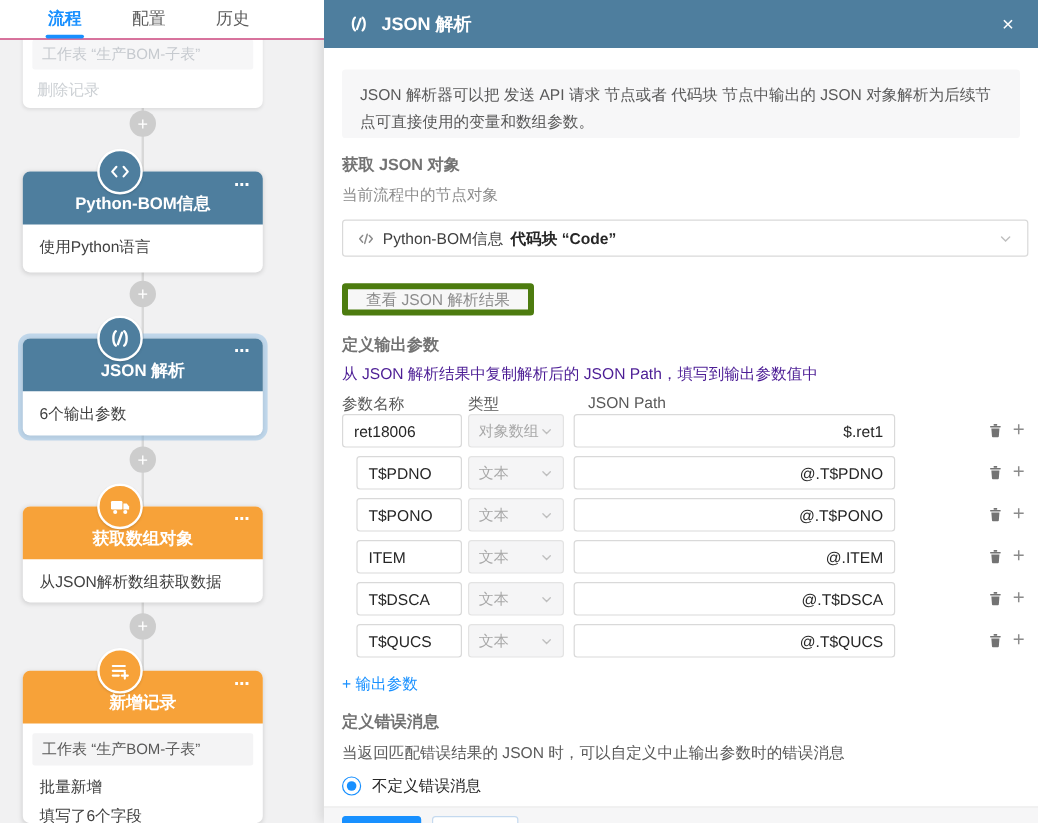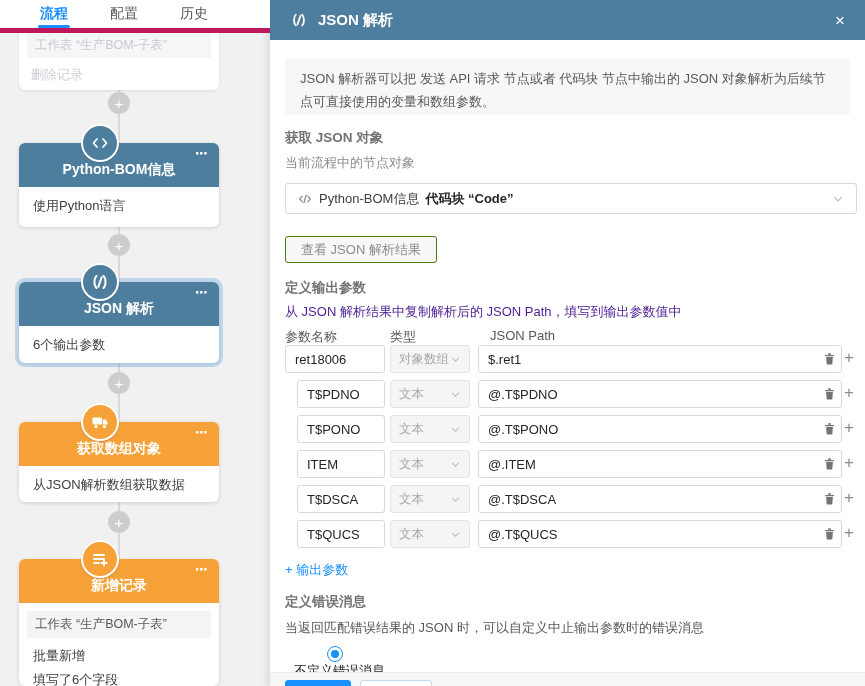--- a/index.html
+++ b/index.html
@@ -3,21 +3,21 @@
 <meta charset="utf-8">
 <style>
   * { margin:0; padding:0; box-sizing:border-box; }
   html,body { background:#e9e9e9; }
   body { font-family:"Liberation Sans","DejaVu Sans",sans-serif; }
   .screen { position:relative; width:865px; height:686px; background:#fff; overflow:hidden; }
 
   
   .sidebar { position:absolute; left:0; top:0; width:270px; height:686px; background:#f1f1f2; overflow:hidden; }
   .flow-line { position:absolute; left:118px; top:33px; width:2px; height:653px; background:#d8d8d8; }
-  .tabbar { position:absolute; left:0; top:0; width:270px; height:33px; background:#fff; border-bottom:5px solid #be185d; display:flex; align-items:stretch; padding-left:40px; gap:42px; z-index:6; }
+  .tabbar { position:absolute; left:0; top:0; width:270px; height:33px; background:#fff; border-bottom:1px solid #be185d; display:flex; align-items:stretch; padding-left:40px; gap:42px; z-index:6; }
   .tab { display:flex; align-items:center; font-size:14px; color:#595959; position:relative; cursor:pointer; }
   .tab.active { color:#1890ff; font-weight:bold; }
   .tab.active::after { content:""; position:absolute; left:-2px; right:-2px; bottom:0; height:3px; background:#1890ff; border-radius:2px; }
 
   .partial-card { position:absolute; left:19px; top:20px; width:200px; height:70px; background:#fff; border-radius:6px; box-shadow:0 1px 3px rgba(0,0,0,.08); z-index:1; }
   .partial-row1 { margin:13px 8px 0; background:#f6f6f7; border-radius:2px; padding:4px 8px; font-size:12.5px; color:#c6cacf; white-space:nowrap; overflow:hidden; }
   .partial-row2 { margin:8px 12px 0; font-size:13px; color:#ccd0d4; }
 
   .plus-connector { position:absolute; left:108px; width:22px; height:22px; border-radius:50%; background:#cdcdcd; color:#fff; display:flex; align-items:center; justify-content:center; font-size:15px; line-height:1; z-index:2; cursor:pointer; }
 
@@ -44,36 +44,36 @@
 
   .intro-box { position:absolute; left:15px; top:18px; width:565px; height:57px; background:#f7f7f8; border-radius:3px; padding:10px 15px; font-size:13px; color:#595959; line-height:1.75; }
   .sec-heading { position:absolute; left:15px; font-size:13.5px; font-weight:bold; color:#737373; }
   .sec-label { position:absolute; left:15px; font-size:13px; color:#8c8c8c; }
 
   .select-box { position:absolute; left:15px; top:143px; width:572px; height:31px; border:1px solid #d9d9d9; border-radius:3px; background:#fff; display:flex; align-items:center; padding:0 12px; font-size:13px; color:#404040; cursor:pointer; }
   .select-box .code-ic { color:#8c8c8c; margin-right:7px; display:flex; }
   .select-box .bold { font-weight:bold; color:#262626; margin-left:6px; }
   .select-box .chev { margin-left:auto; display:flex; }
 
-  .ghost-btn { position:absolute; left:15px; top:196px; height:27px; padding:0 15px; background:#f7f7f7; border:1px solid #4d7c0f; border-radius:3px; font-size:13px; color:#8c8c8c; display:inline-flex; align-items:center; cursor:pointer; }
+  .ghost-btn { position:absolute; left:15px; top:196px; height:27px; padding:0 15px; background:#f7f7f7; border:5px solid #4d7c0f; border-radius:3px; font-size:13px; color:#8c8c8c; display:inline-flex; align-items:center; cursor:pointer; }
 
   .col-head { position:absolute; font-size:13px; color:#595959; top:288px; }
   .param-row { position:absolute; left:0; width:595px; height:28px; }
   .p-input { position:absolute; height:28px; border:1px solid #d9d9d9; border-radius:3px; background:#fff; font-size:13px; color:#262626; padding:0 9px; font-family:"Liberation Sans","DejaVu Sans",sans-serif; }
   .p-name { left:15px; width:100px; }
   .param-row.indent .p-name { left:27px; width:88px; }
   .p-type { position:absolute; left:120px; width:80px; height:28px; border:1px solid #e3e3e3; border-radius:3px; background:#f5f5f6; display:flex; align-items:center; padding:0 8px; font-size:12.5px; color:#a8a8a8; }
   .p-type .chev { margin-left:auto; display:flex; }
-  .p-path { left:208px; width:364px; }
+  .p-path { left:208px; width:268px;text-align:right; }
   .row-trash { position:absolute; left:552px; top:6px; cursor:pointer; display:flex; }
   .row-plus { position:absolute; left:574px; top:3px; color:#8c8c8c; font-size:17px; line-height:20px; cursor:pointer; }
 
   .add-link { position:absolute; left:15px; top:521px; font-size:13px; color:#1890ff; cursor:pointer; }
 
-  .radio-row { position:absolute; left:15px; top:606px; display:flex; align-items:center; cursor:pointer;flex-direction:column; }
+  .radio-row { position:absolute; left:15px; top:606px; display:flex; align-items:center; cursor:pointer; }
   .radio-outer { width:16px; height:16px; border-radius:50%; border:1.5px solid #1890ff; display:flex; align-items:center; justify-content:center; }
   .radio-inner { width:8px; height:8px; border-radius:50%; background:#1890ff; }
   .radio-label { margin-left:9px; font-size:13px; color:#262626; }
 
   .panel-footer { position:absolute; left:0; bottom:0; width:595px; height:14px; background:#f6f6f7; border-top:1px solid #ebebeb; padding:7px 0 0 15px; display:flex; gap:9px; }
   .btn-primary-cut { width:66px; height:22px; background:#1890ff; border:1px solid #1890ff; border-radius:3px; cursor:pointer; }
   .btn-default-cut { width:72px; height:22px; background:#fff; border:1px solid #c4d9ef; border-radius:3px; cursor:pointer; }
 
   svg { display:block; }
 </style>

